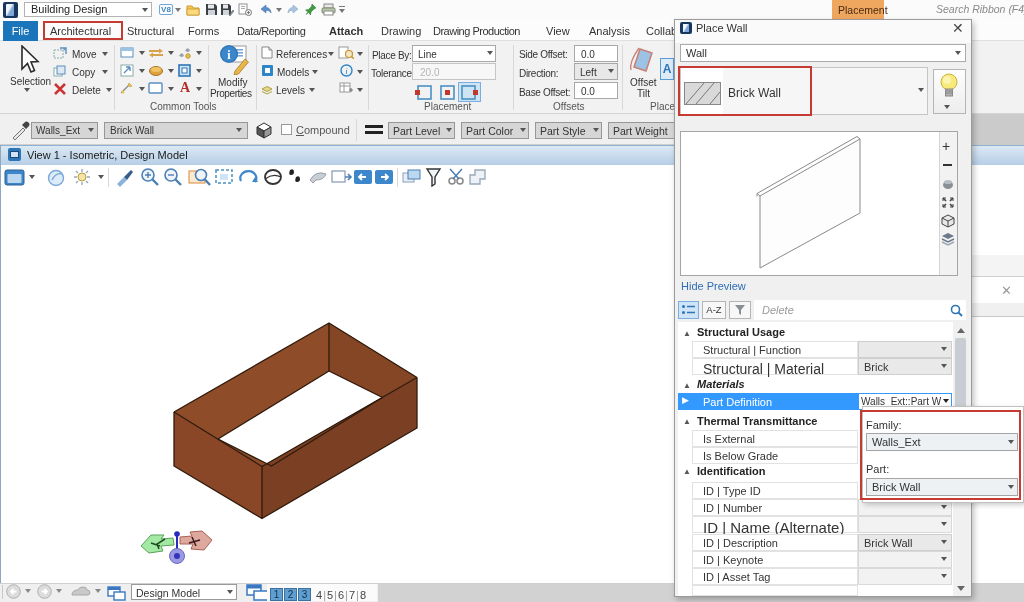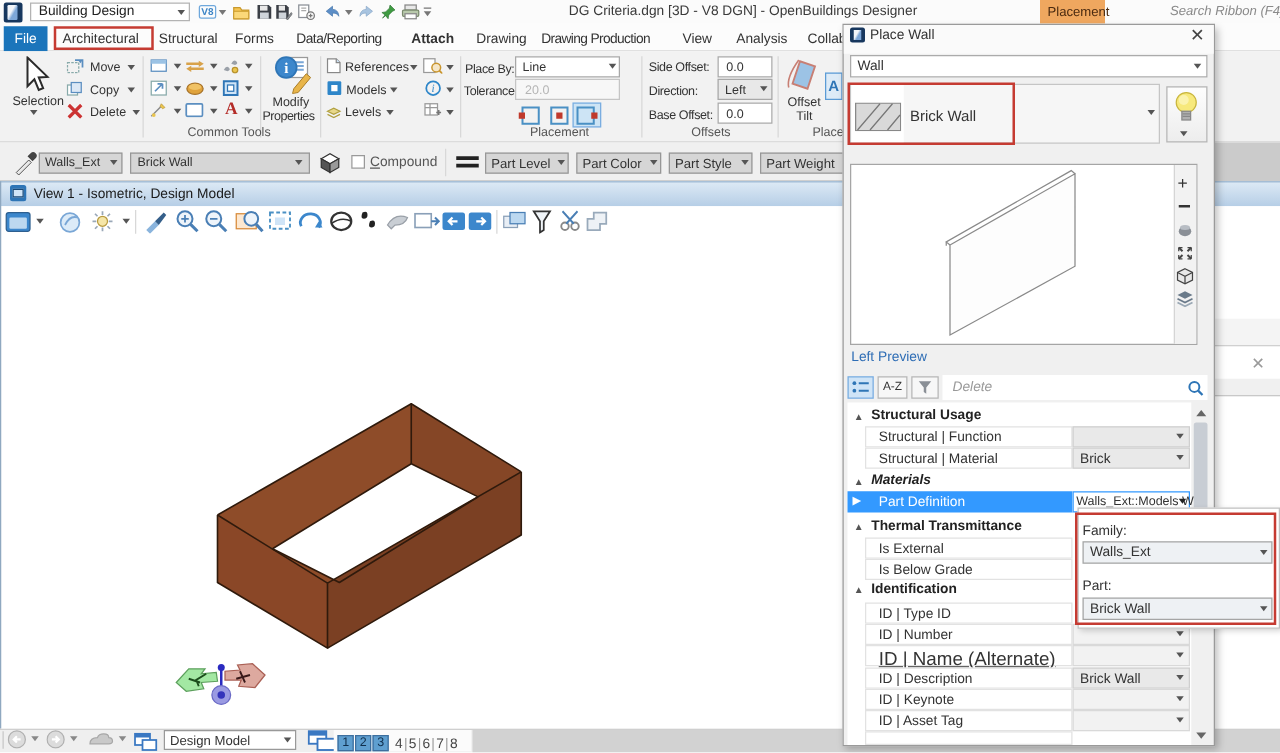--- a/index.html
+++ b/index.html
@@ -69,21 +69,20 @@
 
   <svg class="abs" style="left:321px;top:3px;" width="15" height="13">
       <rect x="3" y="1" width="9" height="4" fill="#e8e8e8" stroke="#888"></rect>
       <rect x="1" y="5" width="13" height="5" rx="1" fill="#b9c9ac" stroke="#7a8a6e"></rect>
       <rect x="3" y="8" width="9" height="4" fill="#fff" stroke="#888"></rect>
     </svg>
 
   <div class="abs" style="left:339px;top:6px;width:6px;height:1px;background:#777;"></div>
   <div class="caret" style="left:339px;top:9px;border-top-color:#777;"></div>
 
-  <div class="txt" style="left:455px;top:3px;font-size:11px;color:#3a3a3a;">DG Criteria.dgn [3D - V8 DGN] - OpenBuildings Designer</div>
 
   <div class="abs" style="left:832px;top:0;width:52px;height:19px;background:#efa75f;"></div>
   <div class="txt" style="left:838px;top:4px;font-size:10.5px;color:#4a2a10;">Placement</div>
 
   <div class="txt" style="left:936px;top:3px;font-size:10.5px;color:#8a8a8a;font-style:italic;">Search Ribbon (F4)</div>
 
   <div class="abs" id="tabrow" style="left:0;top:19px;width:1024px;height:22px;background:#fcfcfc;border-bottom:1px solid #e0e0e0;box-sizing:border-box;"></div>
   <div class="abs" style="left:3px;top:21px;width:35px;height:20px;background:#1b75bb;color:#fff;font-size:11px;text-align:center;line-height:20px;">File</div>
   <div class="txt" style="left:50px;top:25px;font-size:11px;color:#333;">Architectural</div>
   <div class="abs" style="left:43px;top:21px;width:80px;height:19px;border:2px solid #c53b32;box-sizing:border-box;"></div>
@@ -525,21 +524,21 @@
       <path d="M2 10 l6 3 6 -3" fill="none" stroke="#9aa8b5" stroke-width="1.4"></path>
     </svg>
 
   <svg class="abs" style="left:690px;top:133px;" width="240" height="140" viewBox="690 133 240 140">
     <g fill="none" stroke="#8a8a8a" stroke-width="1">
       <path d="M760 196 L860 139 L860 213 L760 268 Z" fill="#fdfdfd"></path>
       <path d="M760 196 L757 193.5 L857 136.5 L860 139"></path>
       <path d="M757 193.5 L757 196.5"></path>
     </g>
   </svg>
-  <div class="txt" style="left:681px;top:280px;font-size:11px;color:#2e6db5;">Left Preview</div>
+  <div class="txt" style="left:681px;top:280px;font-size:11px;color:#2e6db5;">Hide Preview</div>
 
   <div class="abs" style="left:678px;top:301px;width:21px;height:18px;background:#cfe4f7;border:1px solid #7aade0;box-sizing:border-box;"></div>
   <svg class="abs" style="left:681px;top:304px;" width="15" height="12">
       <circle cx="2.5" cy="2.5" r="1.5" fill="#2e75b6"></circle>
       <circle cx="2.5" cy="8.5" r="1.5" fill="#2e75b6"></circle>
       <path d="M6 2.5 h8 M6 8.5 h8" stroke="#2e75b6" stroke-width="1.6"></path>
     </svg>
   <div class="abs" style="left:702px;top:301px;width:24px;height:18px;background:#f7f7f7;border:1px solid #b5b5b5;box-sizing:border-box;font-size:9.5px;color:#333;text-align:center;line-height:16px;">A-Z</div>
   <div class="abs" style="left:729px;top:301px;width:22px;height:18px;background:#f7f7f7;border:1px solid #b5b5b5;box-sizing:border-box;"></div>
   <svg class="abs" style="left:733px;top:304px;" width="14" height="12">
@@ -560,33 +559,33 @@
 
   <div class="txt" style="left:683px;top:329px;font-size:8px;color:#555;">▲</div>
   <div class="txt" style="left:697px;top:326px;font-size:11px;font-weight:bold;color:#222;">Structural Usage</div>
 
   <div class="abs" style="left:692px;top:341px;width:166px;height:17px;background:#fff;border:1px solid #e2e2e2;box-sizing:border-box;"></div>
   <div class="txt" style="left:703px;top:344px;font-size:11px;">Structural | Function</div>
   <div class="abs" style="left:858px;top:341px;width:94px;height:17px;background:#e9e9e9;border:1px solid #cfcfcf;box-sizing:border-box;"></div>
   <div class="caret" style="left:941px;top:347px;"></div>
 
   <div class="abs" style="left:692px;top:358px;width:166px;height:17px;background:#fff;border:1px solid #e2e2e2;box-sizing:border-box;"></div>
-  <div class="txt" style="left:703px;top:361px;font-size:11px;">Structural | Material</div>
+  <div class="txt" style="left:703px;top:361px;font-size:14px;">Structural | Material</div>
   <div class="abs" style="left:858px;top:358px;width:94px;height:17px;background:#e9e9e9;border:1px solid #cfcfcf;box-sizing:border-box;"></div>
   <div class="txt" style="left:864px;top:361px;font-size:11px;">Brick</div>
   <div class="caret" style="left:941px;top:364px;"></div>
 
   <div class="txt" style="left:683px;top:381px;font-size:8px;color:#555;">▲</div>
   <div class="txt" style="left:697px;top:378px;font-size:11px;font-weight:bold;color:#222;font-style:italic;">Materials</div>
 
   <div class="abs" style="left:678px;top:393px;width:180px;height:17px;background:#3399ff;"></div>
   <div class="txt" style="left:682px;top:395px;font-size:9px;color:#fff;">▶</div>
   <div class="txt" style="left:703px;top:396px;font-size:11px;color:#fff;">Part Definition</div>
   <div class="abs" style="left:858px;top:393px;width:94px;height:17px;background:#fff;border:1px solid #3399ff;box-sizing:border-box;"></div>
-  <div class="txt" style="left:861px;top:396px;font-size:10px;">Walls_Ext::Models W</div>
+  <div class="txt" style="left:861px;top:396px;font-size:10px;">Walls_Ext::Part W</div>
   <div class="caret" style="left:943px;top:399px;border-top-color:#222;"></div>
 
   <div class="txt" style="left:683px;top:417px;font-size:8px;color:#555;">▲</div>
   <div class="txt" style="left:697px;top:415px;font-size:11px;font-weight:bold;color:#222;">Thermal Transmittance</div>
 
   <div class="abs" style="left:692px;top:430px;width:166px;height:17px;background:#fff;border:1px solid #e2e2e2;box-sizing:border-box;"></div>
   <div class="txt" style="left:703px;top:433px;font-size:11px;">Is External</div>
 
   <div class="abs" style="left:692px;top:447px;width:166px;height:17px;background:#fff;border:1px solid #e2e2e2;box-sizing:border-box;"></div>
   <div class="txt" style="left:703px;top:450px;font-size:11px;">Is Below Grade</div>

